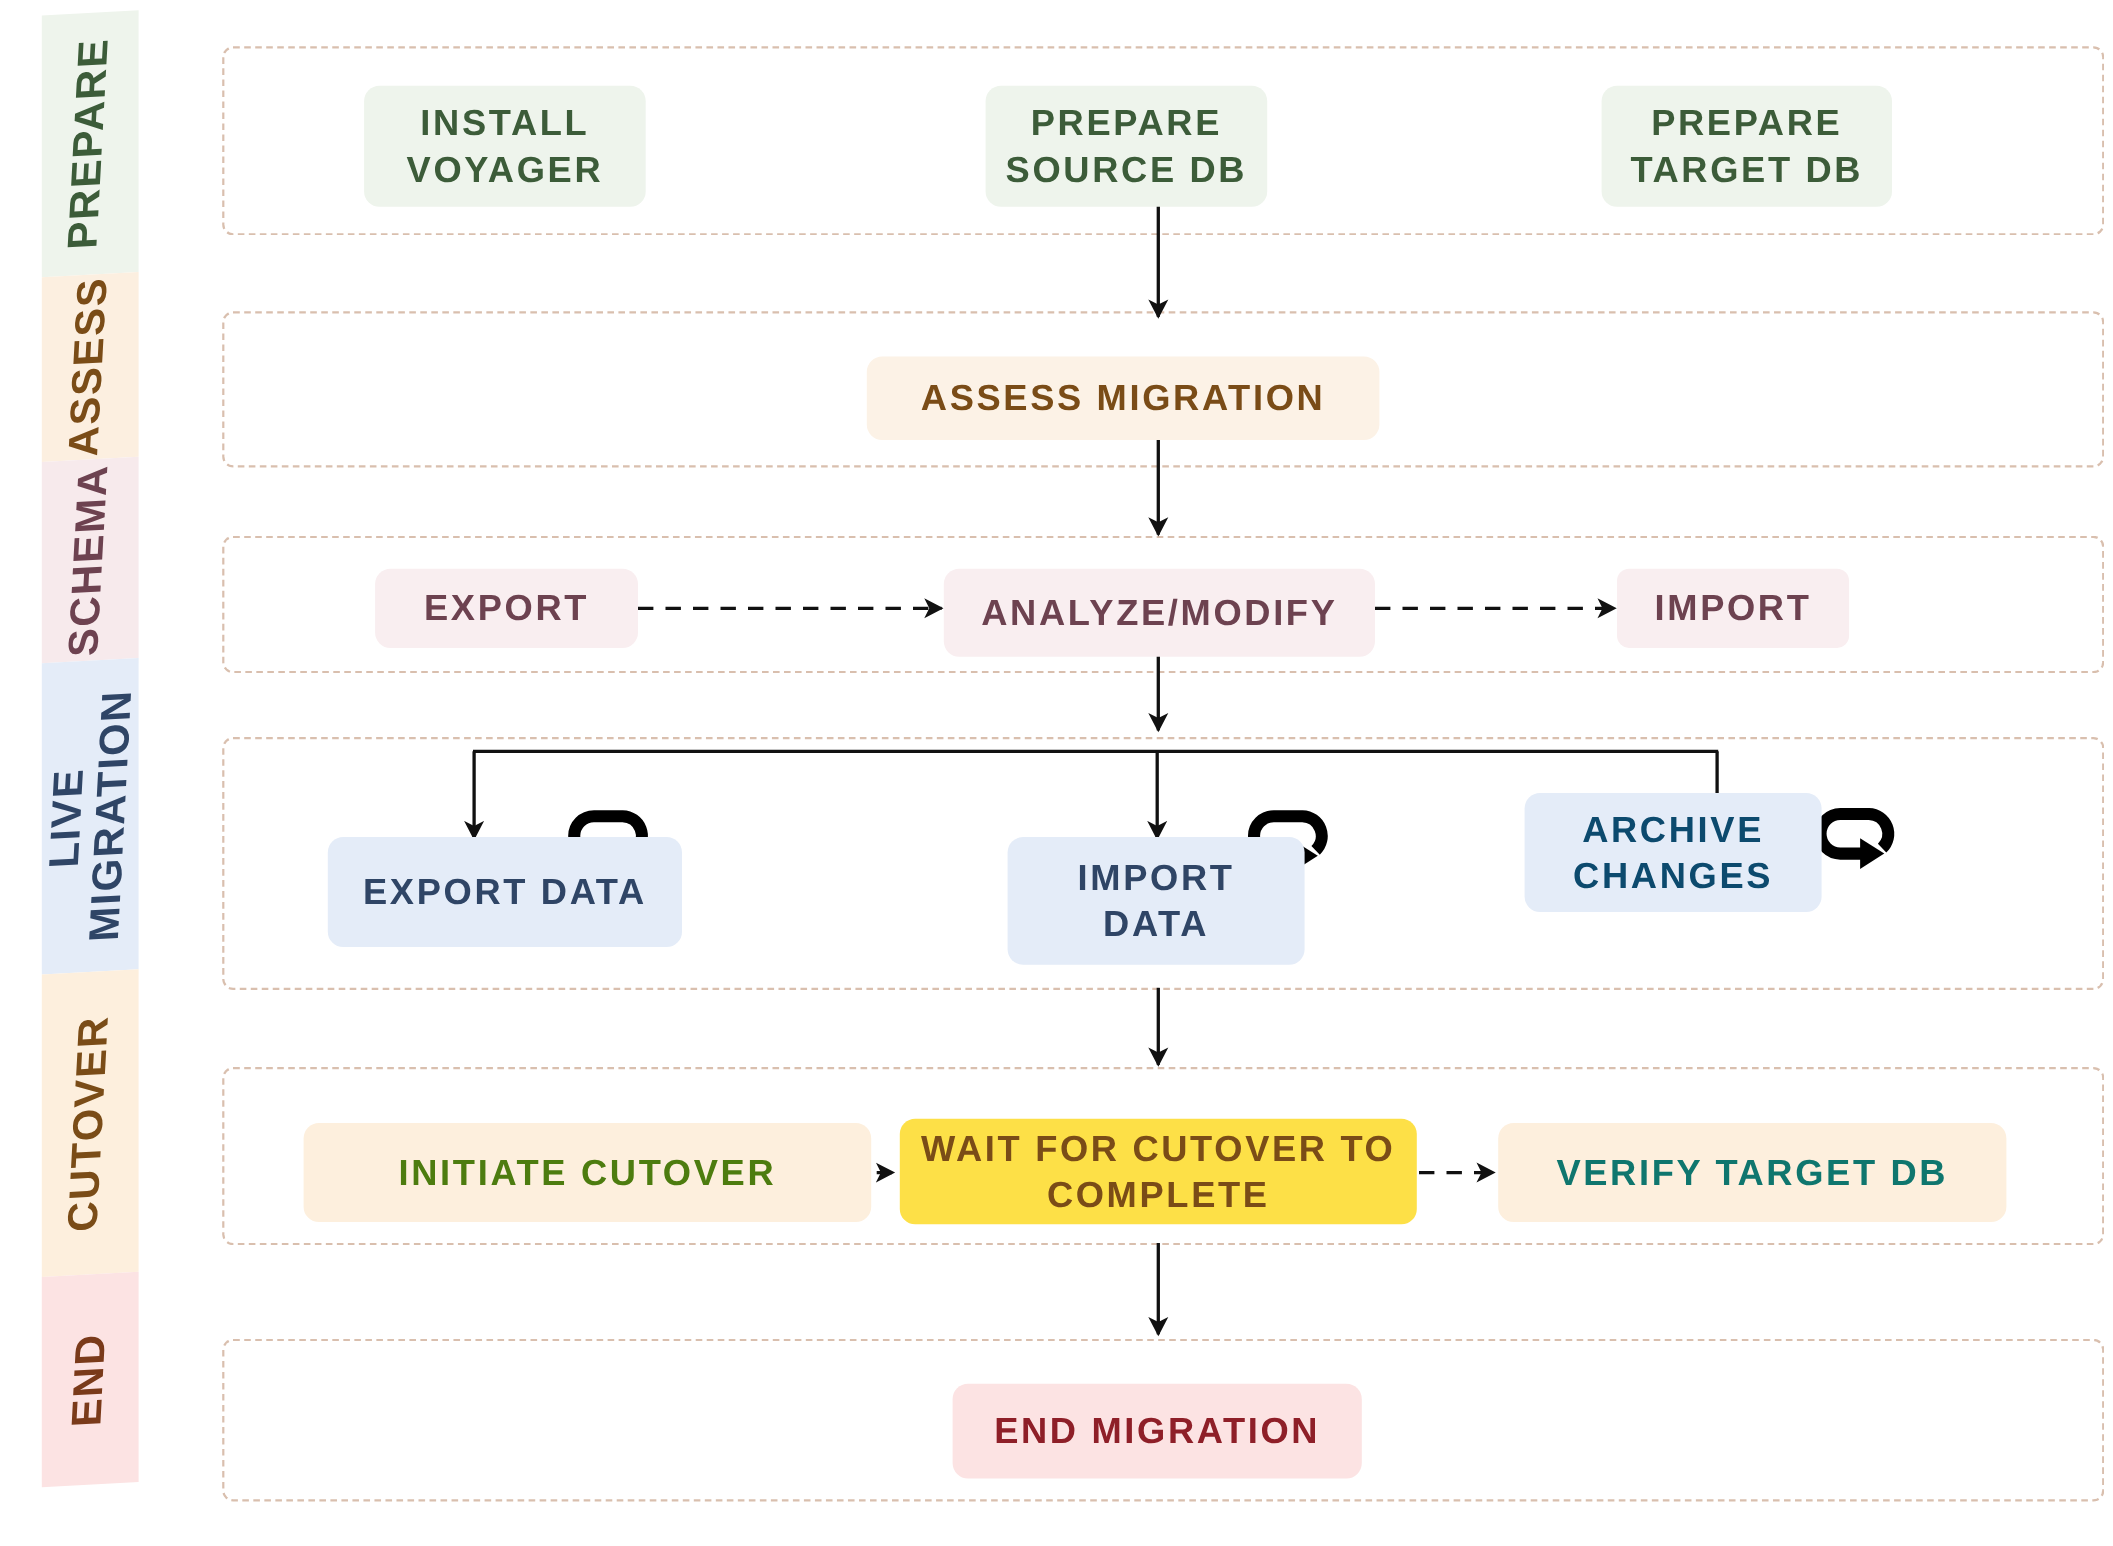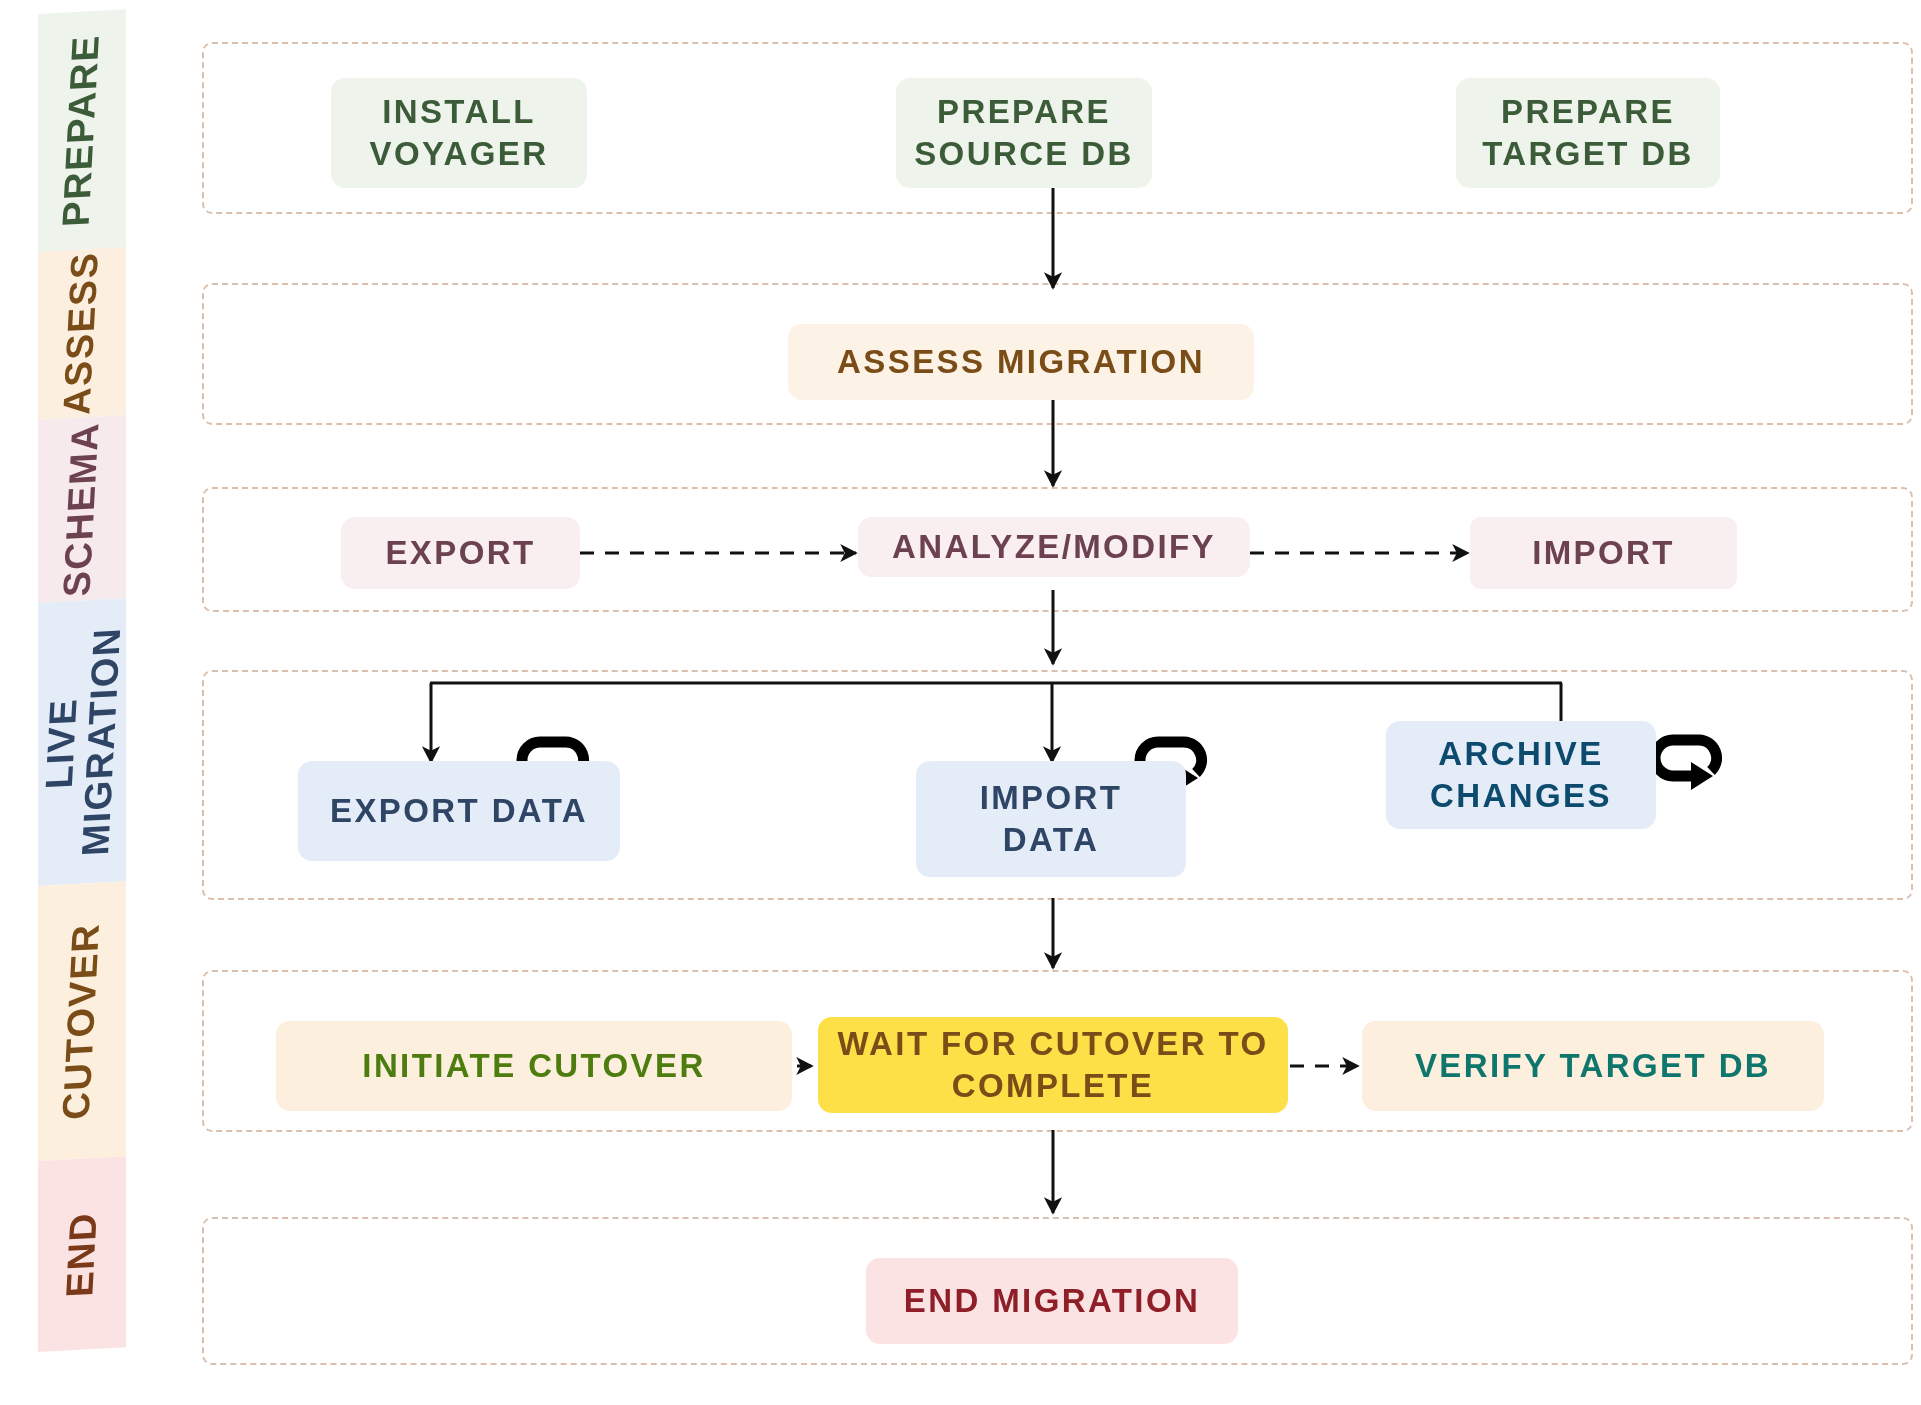--- a/index.html
+++ b/index.html
@@ -188,22 +188,22 @@
   <div class="node" style="left:331px; top:78px; width:256px; height:110px; background:#eef4ec; color:#3c5c39;">INSTALL
 VOYAGER</div>
   <div class="node" style="left:896px; top:78px; width:256px; height:110px; background:#eef4ec; color:#3c5c39;">PREPARE
 SOURCE DB</div>
   <div class="node" style="left:1456px; top:78px; width:264px; height:110px; background:#eef4ec; color:#3c5c39;">PREPARE
 TARGET DB</div>
 
   <div class="node" style="left:788px; top:324px; width:466px; height:76px; background:#fcf2e6; color:#7a4c17;">ASSESS MIGRATION</div>
 
   <div class="node" style="left:341px; top:517px; width:239px; height:72px; background:#f9eef0; color:#6d4250;">EXPORT</div>
-  <div class="node" style="left:858px; top:517px; width:392px; height:60px; background:#f9eef0; color:#6d4250;">ANALYZE/MODIFY</div>
-  <div class="node" style="left:1470px; top:517px; width:267px; height:72px; background:#f9eef0; color:#6d4250;border-radius:11px;">IMPORT</div>
+  <div class="node" style="left:858px; top:517px; width:392px; height:80px; background:#f9eef0; color:#6d4250;">ANALYZE/MODIFY</div>
+  <div class="node" style="left:1470px; top:517px; width:211px; height:72px; background:#f9eef0; color:#6d4250;border-radius:11px;">IMPORT</div>
 
   <div class="node" style="left:298px; top:761px; width:322px; height:100px; background:#e4ecf8; color:#2f4566;">EXPORT DATA</div>
   <div class="node" style="left:916px; top:761px; width:270px; height:116px; background:#e4ecf8; color:#2f4566;">IMPORT DATA</div>
   <div class="node" style="left:1386px; top:721px; width:270px; height:108px; background:#e4ecf8; color:#0c4a6e;">ARCHIVE
 CHANGES</div>
 
   <div class="node" style="left:254px; top:1021px; width:516px; height:90px; background:#fdefdd; color:#4d7c0f;margin-left:22px;">INITIATE CUTOVER</div>
   <div class="node" style="left:818px; top:1017px; width:470px; height:96px; background:#fde047; color:#7a4c17;">WAIT FOR CUTOVER TO
 COMPLETE</div>
   <div class="node" style="left:1362px; top:1021px; width:462px; height:90px; background:#fdefdd; color:#0f766e;">VERIFY TARGET DB</div>

